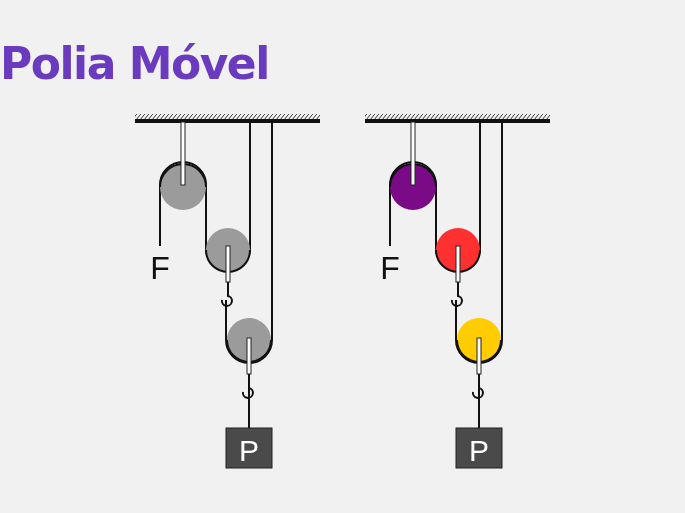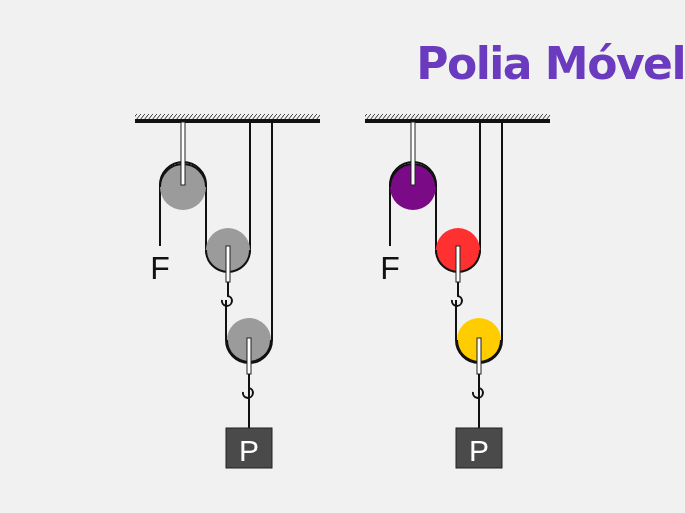--- a/index.html
+++ b/index.html
@@ -2,21 +2,21 @@
 <html><head>
 <meta charset="utf-8">
 <style>
   html, body { margin: 0; padding: 0; }
   body {
     width: 685px; height: 513px; background: #f1f1f1;
     position: relative; overflow: hidden;
     font-family: "Liberation Sans", sans-serif;
   }
   .title {
-    position: absolute; left: 0; top: 38px; width: 685px; text-align: right;
+    position: absolute; left: 0; top: 38px; width: 685px; text-align: left;
     font-family: "DejaVu Sans", sans-serif; font-weight: bold;
     font-size: 44px; letter-spacing: -1.5px; color: #6a3bbf;
   }
   svg.scene { position: absolute; left: 0; top: 0; }
   .label-text { font-family: "Liberation Sans", sans-serif; }
 </style>
 </head>
 <body>
 
 <div class="title">Polia Móvel</div>

